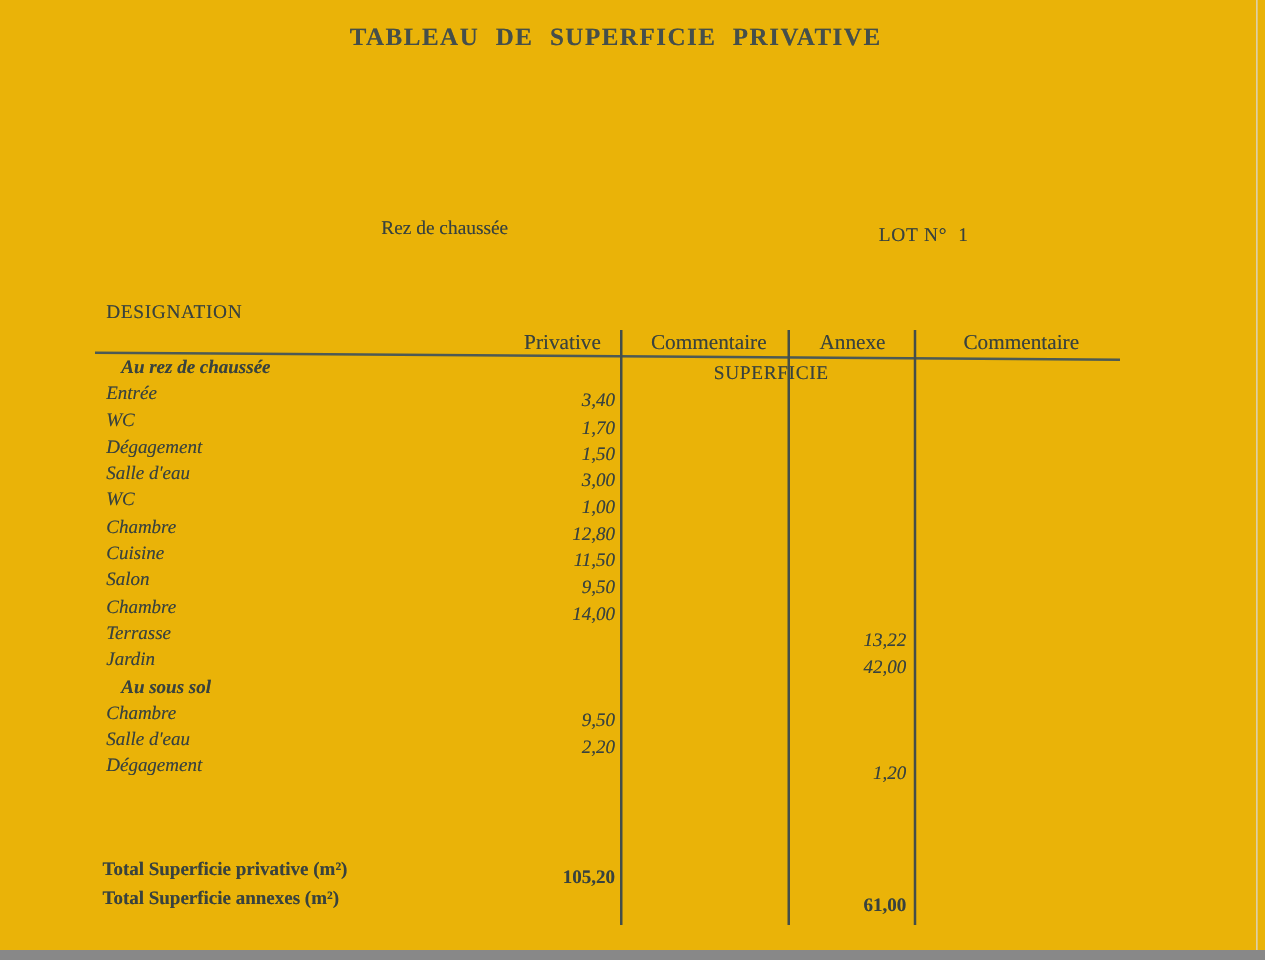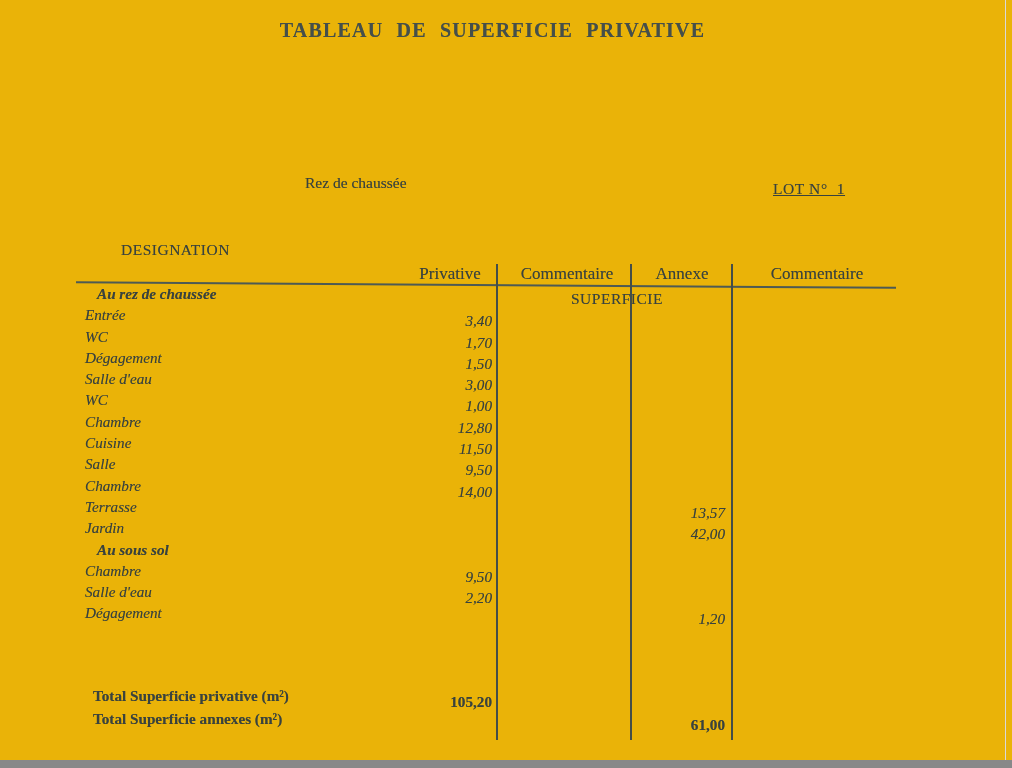--- a/index.html
+++ b/index.html
@@ -16,22 +16,22 @@
   
   .doc-title{
     position:absolute;top:19px;left:0;width:985px;
     text-align:center;
     font-size:20px;font-weight:bold;
     letter-spacing:1.2px;word-spacing:7px;
     color:#454f4b;
   }
   
   .floor-label{position:absolute;top:174px;left:305px;font-size:15.5px;}
-  .lot-label{position:absolute;top:180px;left:773px;font-size:15.5px;letter-spacing:.6px;white-space:pre;text-decoration:underline;}
-  .designation-h{position:absolute;top:241px;left:85px;font-size:15.5px;letter-spacing:.5px;margin-left:36px;}
+  .lot-label{position:absolute;top:180px;left:703px;font-size:15.5px;letter-spacing:.6px;white-space:pre;}
+  .designation-h{position:absolute;top:241px;left:85px;font-size:15.5px;letter-spacing:.5px;}
   .superficie-h{position:absolute;top:246px;left:497px;width:240px;text-align:center;font-size:15.5px;letter-spacing:.5px;margin-top:44px;}
   
   .colhead{position:absolute;top:264px;font-size:17px;text-align:center;}
   .ch-priv{left:408px;width:84px;}
   .ch-com1{left:503px;width:128px;}
   .ch-anx {left:632px;width:100px;}
   .ch-com2{left:742px;width:150px;}
   
   .header-rule{
     position:absolute;top:284px;left:76px;width:820px;height:2px;
@@ -47,21 +47,21 @@
   .row{position:relative;height:21.3px;font-size:15.2px;font-style:italic;}
   .row .lbl{position:absolute;left:85px;white-space:pre;}
   .row.section .lbl{left:97px;font-weight:bold;}
   .cell{position:absolute;top:6px;text-align:right;}
   .priv{left:408px;width:84px;}
   .anx{left:630px;width:95px;}
   .cmt{left:742px;width:150px;font-size:12.5px;top:8px;color:#434c48;}
   
   .totals{position:absolute;top:687px;left:0;width:1012px;}
   .trow{position:relative;height:22.5px;font-size:15.2px;font-weight:bold;}
-  .trow .lbl{position:absolute;left:93px;white-space:pre;text-align:right;}
+  .trow .lbl{position:absolute;left:82px;white-space:pre;text-align:right;}
 </style>
 </head>
 <body>
 
 <div id="page">
 
   <div class="doc-title">TABLEAU DE SUPERFICIE PRIVATIVE</div>
 
   <div class="floor-label">Rez de chaussée</div>
   <div class="lot-label">LOT N°  1</div>
@@ -123,35 +123,35 @@
         <span class="cell anx"></span>
         <span class="cell cmt"></span>
       </div>
       <div class="row">
         <span class="lbl">Cuisine</span>
         <span class="cell priv">11,50</span>
         <span class="cell anx"></span>
         <span class="cell cmt"></span>
       </div>
       <div class="row">
-        <span class="lbl">Salle</span>
+        <span class="lbl">Salon</span>
         <span class="cell priv">9,50</span>
         <span class="cell anx"></span>
         <span class="cell cmt"></span>
       </div>
       <div class="row">
         <span class="lbl">Chambre</span>
         <span class="cell priv">14,00</span>
         <span class="cell anx"></span>
         <span class="cell cmt"></span>
       </div>
       <div class="row">
         <span class="lbl">Terrasse</span>
         <span class="cell priv"></span>
-        <span class="cell anx">13,57</span>
+        <span class="cell anx">13,22</span>
         <span class="cell cmt"></span>
       </div>
       <div class="row">
         <span class="lbl">Jardin</span>
         <span class="cell priv"></span>
         <span class="cell anx">42,00</span>
         <span class="cell cmt"></span>
       </div>
       <div class="row section">
         <span class="lbl">Au sous sol</span>

